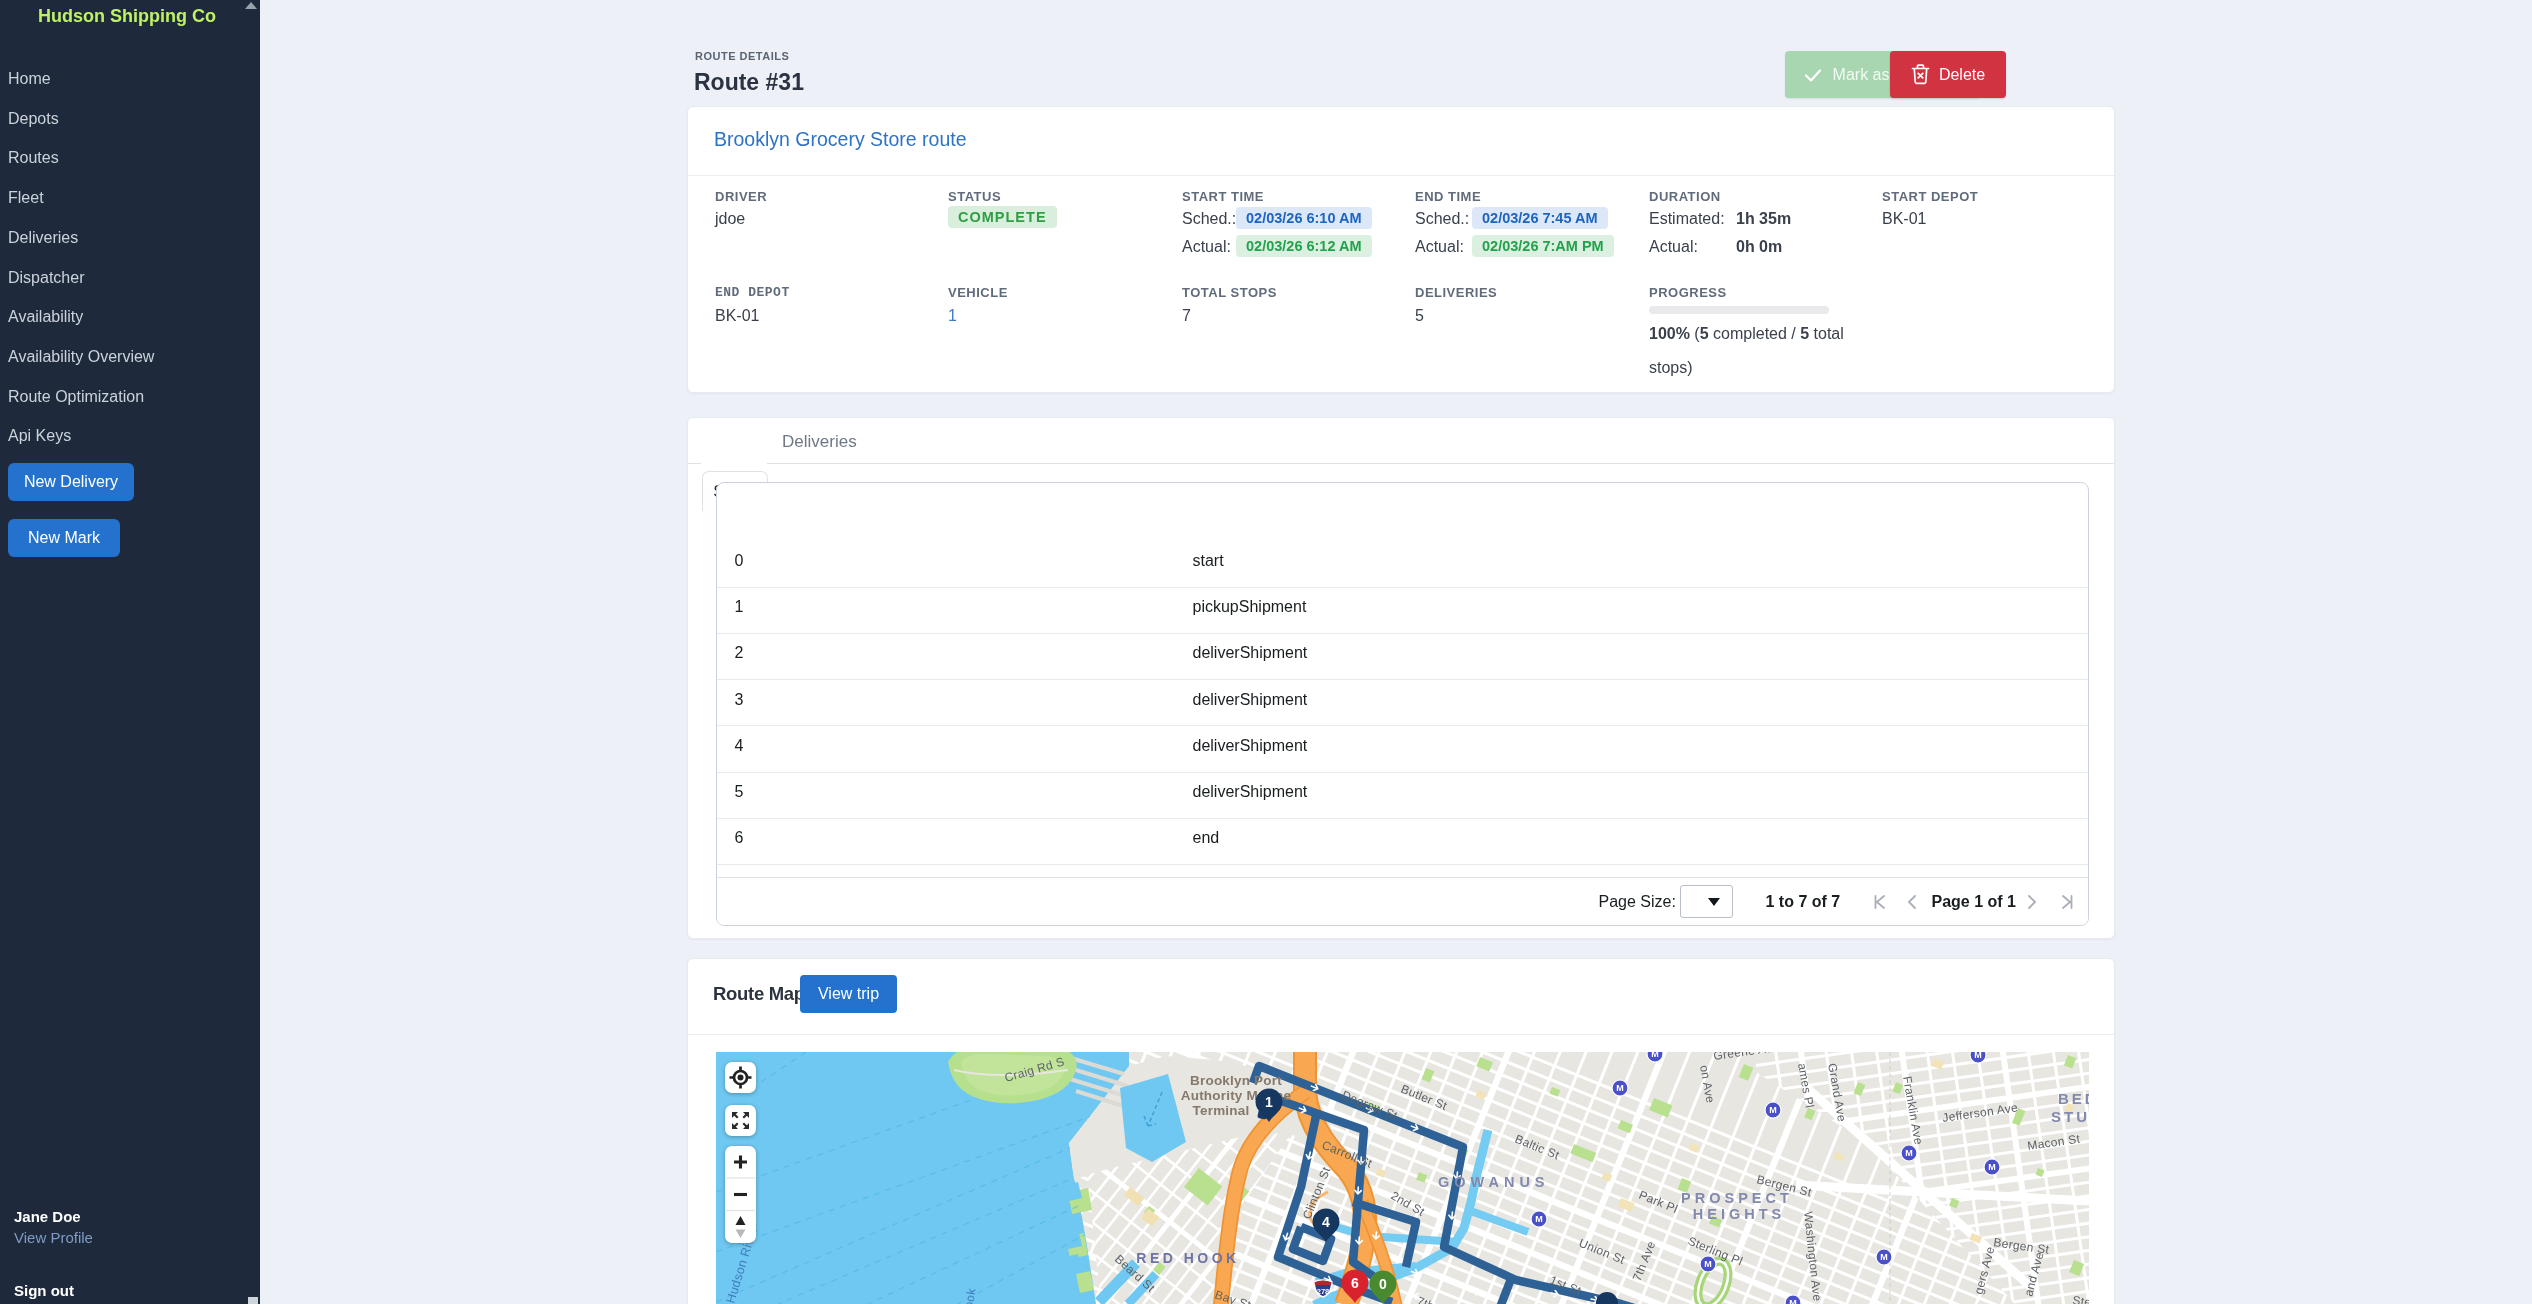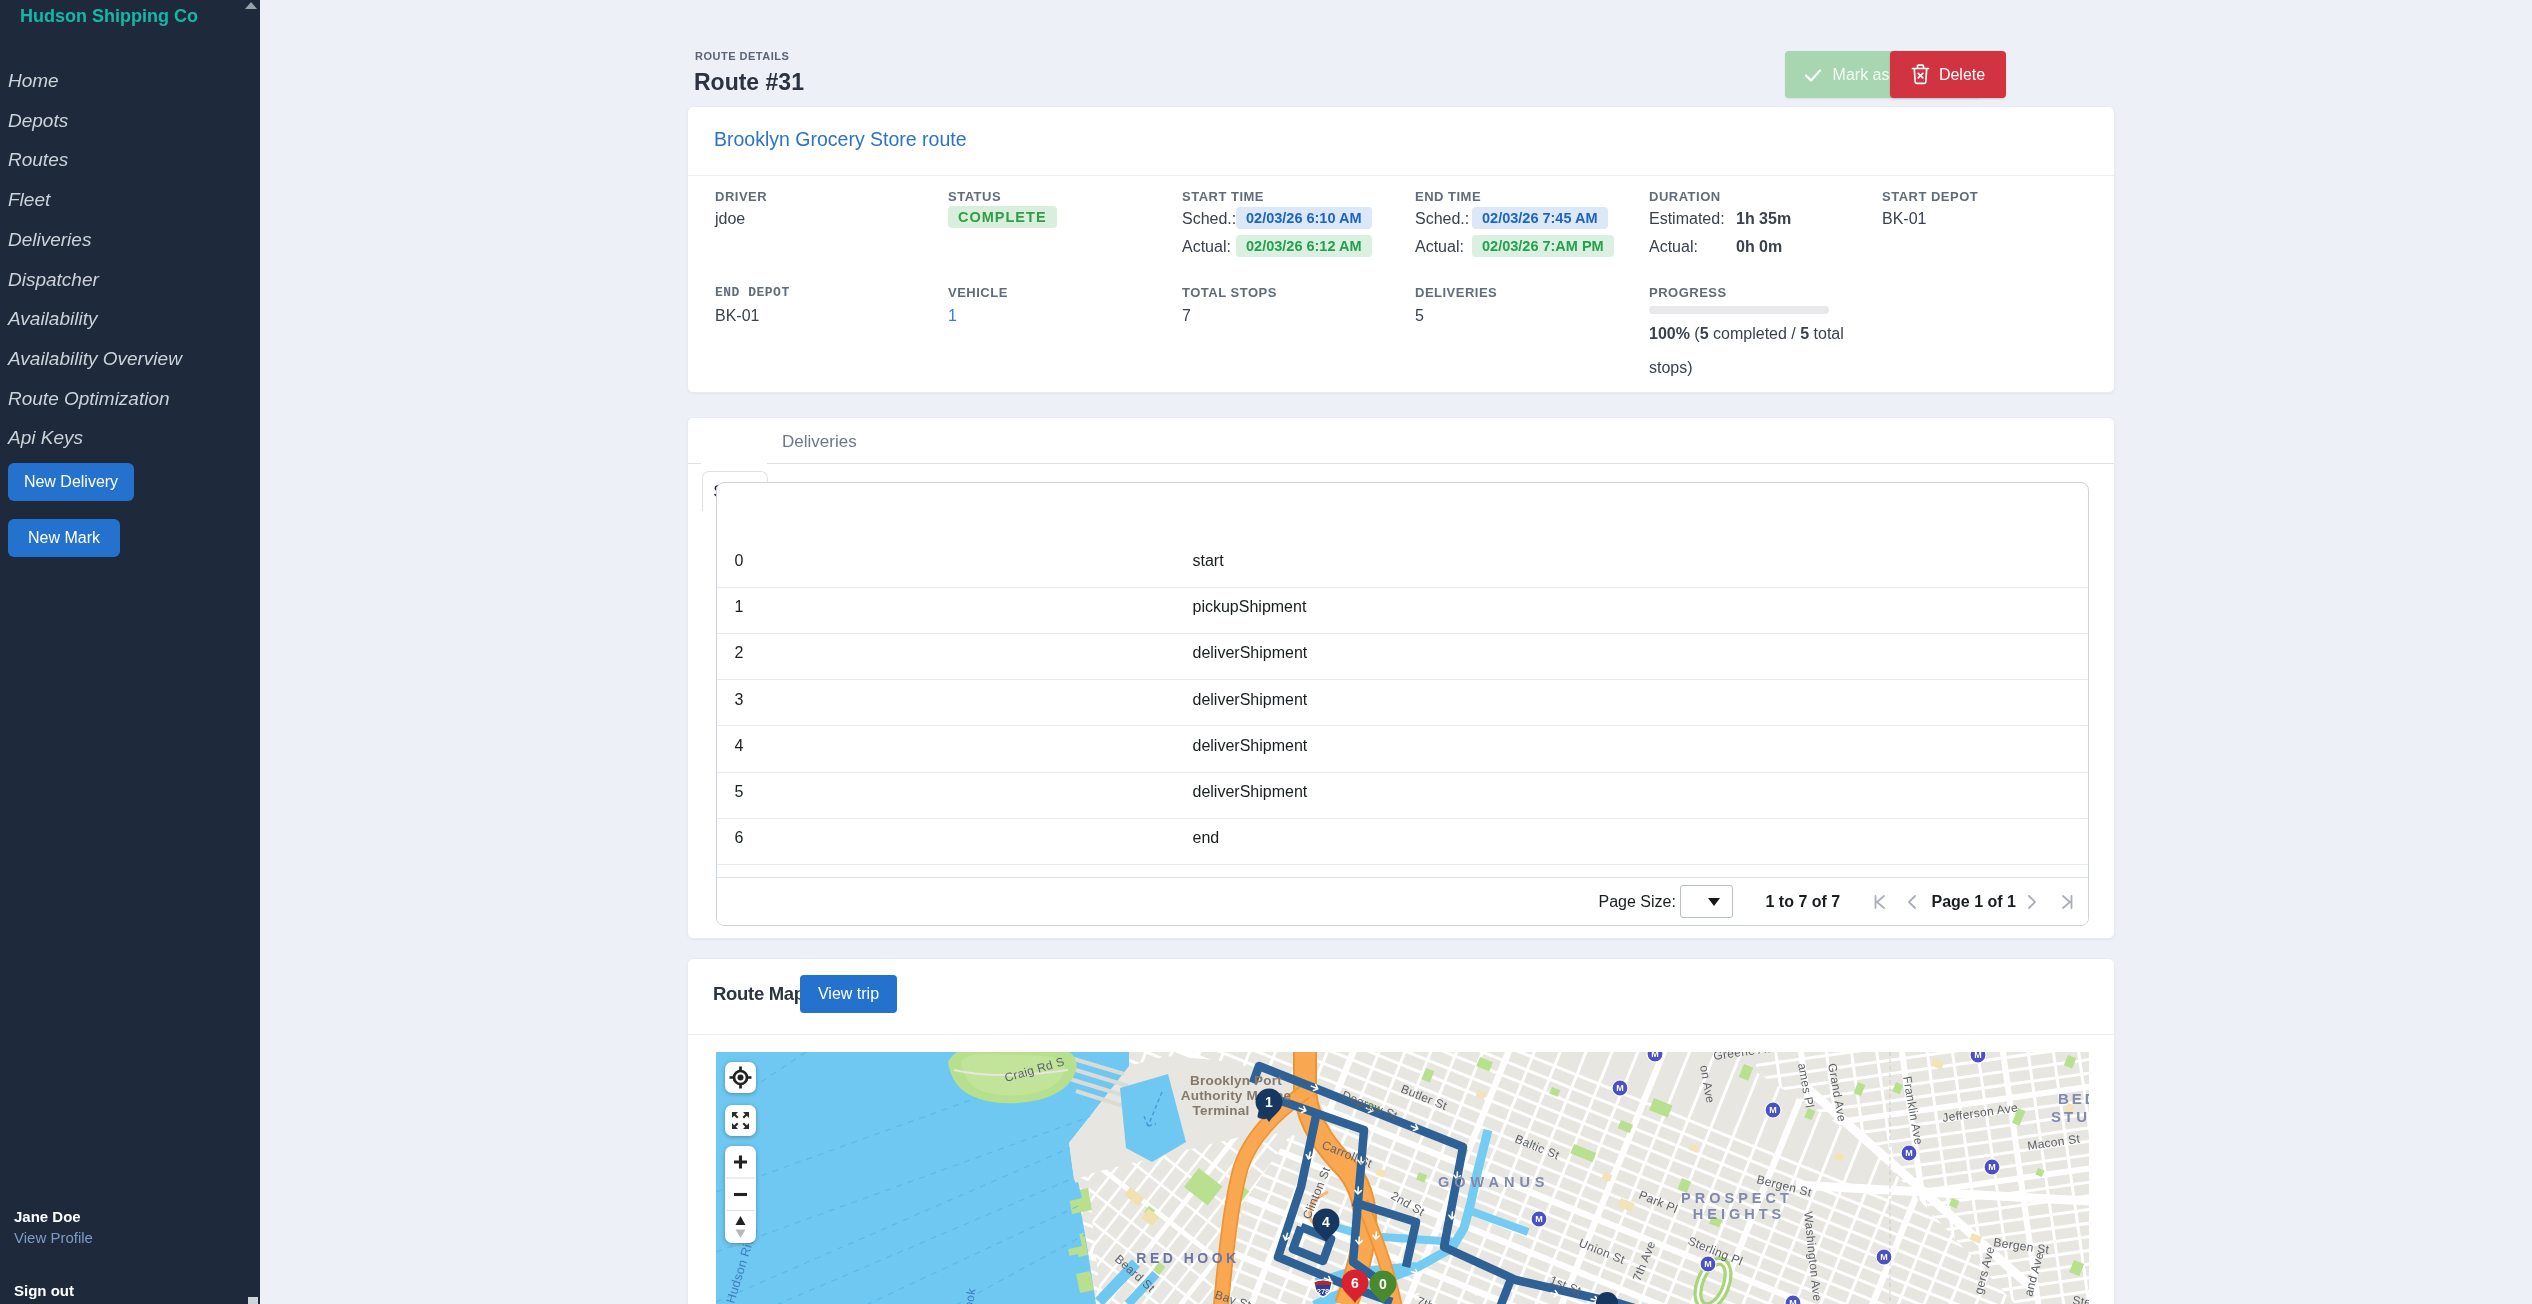--- a/index.html
+++ b/index.html
@@ -2,24 +2,24 @@
 <html><head>
 <meta charset="utf-8">
 <style>
 * { margin:0; padding:0; box-sizing:border-box; }
 html,body { width:2532px; height:1304px; overflow:hidden; background:#edf0f6;
   font-family:"Liberation Sans", sans-serif; }
 .abs { position:absolute; }
 
 
 #sidebar { position:absolute; left:0; top:0; width:260px; height:1304px; background:#1e2a3c; }
-#sidebar .brand { position:absolute; left:20px; top:6px; font-size:18px; font-weight:700; color:#14b8a6; }
+#sidebar .brand { position:absolute; left:38px; top:6px; font-size:18px; font-weight:700; color:#bef264; }
 #sidebar .scrollarrow { position:absolute; left:245px; top:2px; width:0; height:0;
   border-left:6px solid transparent; border-right:6px solid transparent; border-bottom:7px solid #97a0ab; }
-#sidebar .nav-item { position:absolute; left:8px; font-size:19px; color:#ccd2da;font-style:italic; }
+#sidebar .nav-item { position:absolute; left:8px; font-size:16px; color:#ccd2da; }
 .sbtn { position:absolute; left:8px; background:#2472cd; color:#ffffff; font-size:16px;
   border-radius:6px; display:flex; align-items:center; justify-content:center; }
 #sidebar .foot-name { position:absolute; left:14px; top:1208px; font-size:15px; font-weight:700; color:#fff; }
 #sidebar .foot-link { position:absolute; left:14px; top:1229px; font-size:15px; color:#7e9bc5; }
 #sidebar .foot-out { position:absolute; left:14px; top:1282px; font-size:15px; font-weight:700; color:#fff; }
 
 
 .h-label { position:absolute; left:695px; top:50px; font-size:11px; font-weight:700; color:#5a6473; letter-spacing:.5px; }
 .h-title { position:absolute; left:694px; top:69px; font-size:23px; font-weight:700; color:#2b3342; }
 .btn-complete { position:absolute; left:1785px; top:51px; width:195px; height:47px; background:#a7d6b0;

